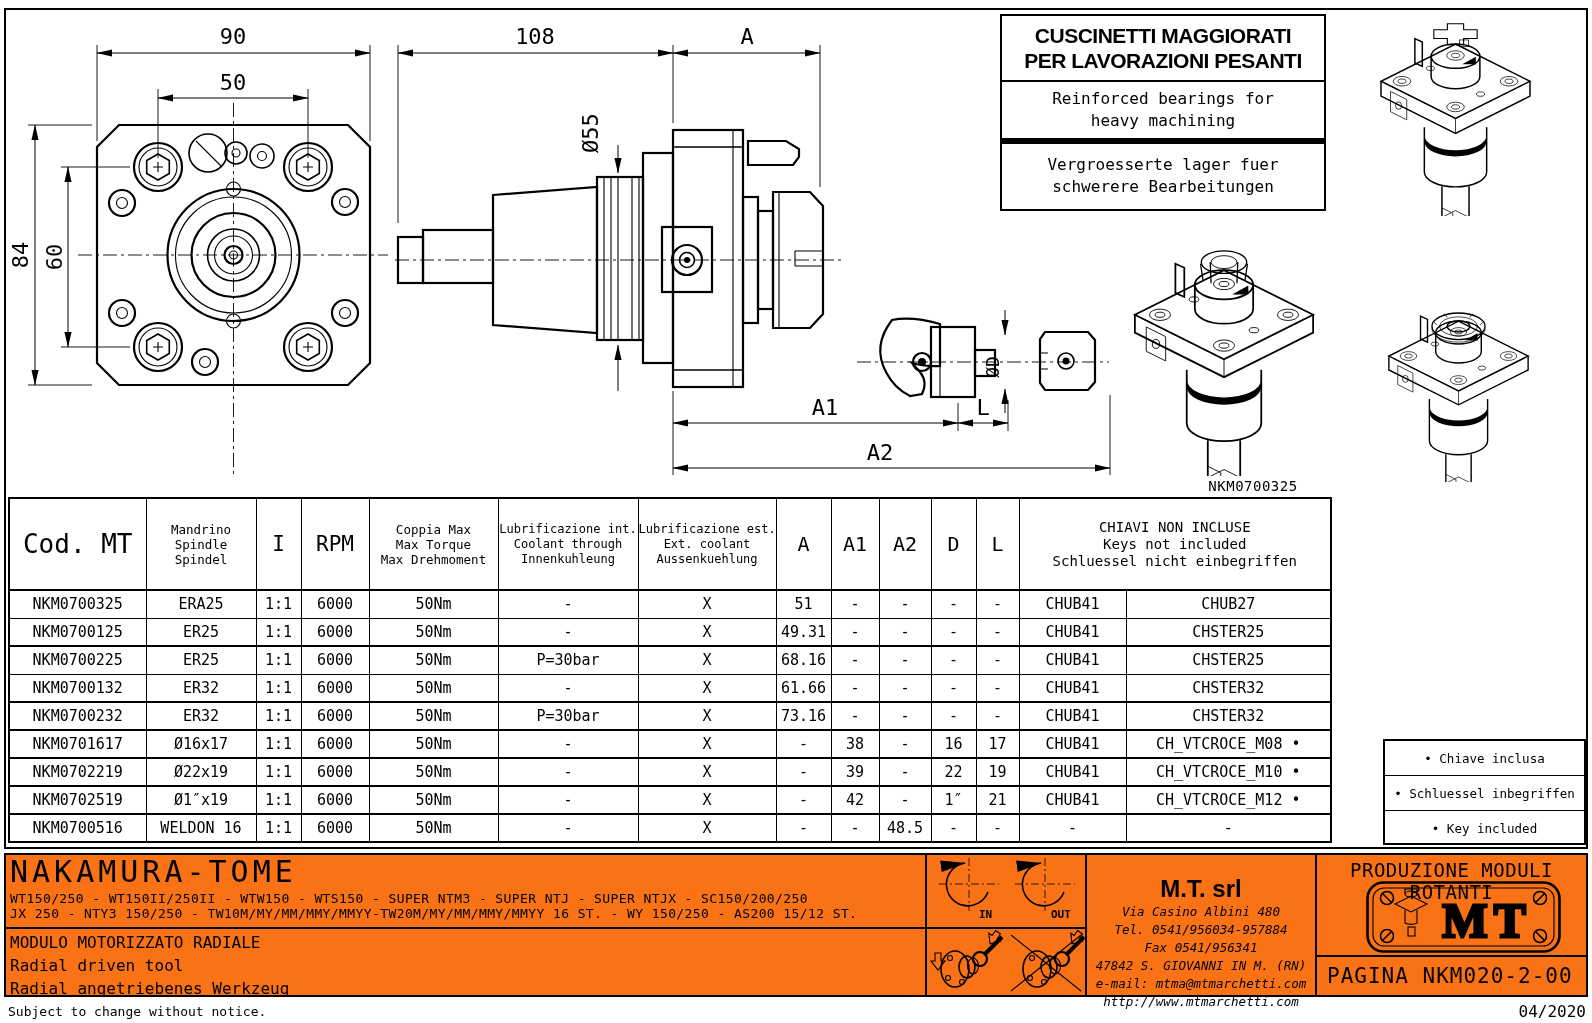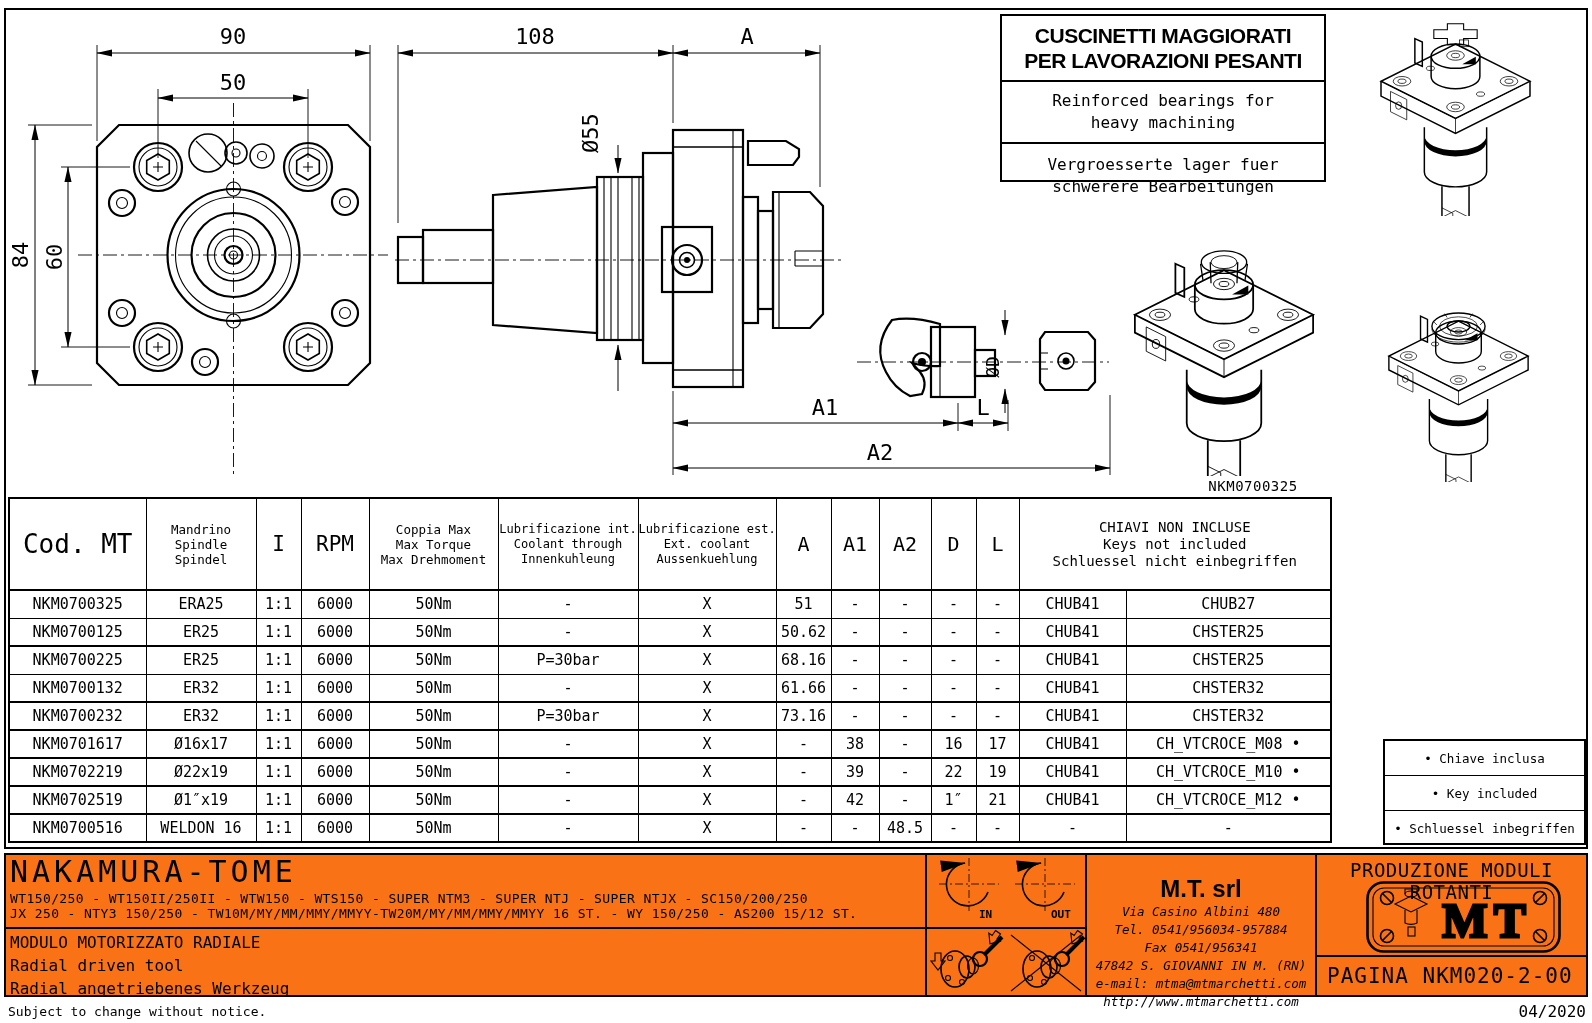--- a/index.html
+++ b/index.html
@@ -16,21 +16,21 @@
   .cl2{fill:none;stroke:#000;stroke-width:0.8;stroke-dasharray:8 3 2 3;}
   .dim{stroke:#000;stroke-width:1;fill:none;}
   .ext{stroke:#000;stroke-width:0.9;}
   text.d{font-family:"DejaVu Sans Mono",monospace;font-size:22px;fill:#000;}
   text.d18{font-family:"DejaVu Sans Mono",monospace;font-size:18px;fill:#000;}
   text.lab{font-family:"DejaVu Sans Mono",monospace;font-size:11px;fill:#000;font-weight:bold;}
   
   .infobox{border:2px solid #000;box-sizing:border-box;text-align:center;}
   .infobox .cell{display:flex;flex-direction:column;justify-content:center;box-sizing:border-box;}
   .infobox .c1{height:66px;border-bottom:2px solid #000;font-family:"Liberation Sans",sans-serif;font-weight:bold;font-size:21px;letter-spacing:-0.5px;line-height:25px;}
-  .infobox .c2{height:62px;border-bottom:2px solid #000000;font-size:16px;line-height:22px;}
+  .infobox .c2{height:62px;border-bottom:6px solid #000000;font-size:16px;line-height:22px;}
   .infobox .c3{height:63px;font-size:16px;line-height:22px;}
   
   table.spec{border-collapse:collapse;table-layout:fixed;width:1322px;border:2px solid #000;}
   table.spec th,table.spec td{border:1px solid #000;text-align:center;vertical-align:middle;padding:0;overflow:hidden;white-space:nowrap;}
   table.spec thead tr{height:92px;}
   table.spec thead th{border-bottom:2px solid #000;font-weight:normal;}
   table.spec tbody tr{height:28px;}
   table.spec tbody td{font-size:15px;}
   table.spec tbody tr:nth-child(2) td,table.spec tbody tr:nth-child(4) td,
   table.spec tbody tr:nth-child(5) td,table.spec tbody tr:nth-child(6) td,
@@ -261,21 +261,21 @@
     <use href="#isoCross"></use>
   </svg>
 <svg class="abs" style="left:1118px;top:220px" width="212" height="256" viewBox="0 -24 240 316" preserveAspectRatio="xMidYMin meet">
     <use href="#isoHex"></use>
   </svg>
 <svg class="abs" style="left:1337px;top:282px" width="243" height="200" viewBox="0 -24 240 316" preserveAspectRatio="xMidYMin meet">
     <use href="#isoRound"></use>
   </svg>
 <div class="abs iso-label" style="left:1178px;top:478px;width:150px;text-align:center">NKM0700325</div>
 
-<div class="abs infobox" style="left:1000px;top:14px;width:326px;height:168px;">
+<div class="abs infobox" style="left:1000px;top:14px;width:326px;height:197px;">
   <div class="cell c1">
       <div>CUSCINETTI MAGGIORATI</div>
       <div>PER LAVORAZIONI PESANTI</div>
     </div>
   <div class="cell c2">
       <div>Reinforced bearings for</div>
       <div>heavy machining</div>
     </div>
   <div class="cell c3">
       <div>Vergroesserte lager fuer</div>
@@ -355,21 +355,21 @@
         <td class="c13">CHUB27</td>
       </tr>
       <tr>
         <td class="c0">NKM0700125</td>
         <td class="c1">ER25</td>
         <td class="c2">1:1</td>
         <td class="c3">6000</td>
         <td class="c4">50Nm</td>
         <td class="c5">-</td>
         <td class="c6">X</td>
-        <td class="c7">50.62</td>
+        <td class="c7">49.31</td>
         <td class="c8">-</td>
         <td class="c9">-</td>
         <td class="c10">-</td>
         <td class="c11">-</td>
         <td class="c12">CHUB41</td>
         <td class="c13">CHSTER25</td>
       </tr>
       <tr>
         <td class="c0">NKM0700225</td>
         <td class="c1">ER25</td>
@@ -480,22 +480,22 @@
         <td class="c10">-</td>
         <td class="c11">-</td>
         <td class="c12">-</td>
         <td class="c13">-</td>
       </tr>
     </tbody>
 </table>
 
 <div class="abs legend" style="left:1383px;top:739px;width:203px;height:106px;">
   <div class="row">• Chiave inclusa</div>
+  <div class="row">• Schluessel inbegriffen</div>
   <div class="row">• Key included</div>
-  <div class="row">• Schluessel inbegriffen</div>
 </div>
 
 <div class="abs cellb" style="left:4px;top:853px;width:923px;height:76px;">
   <div class="brand-name">NAKAMURA-TOME</div>
   <div class="machines">
       <div>WT150/250 - WT150II/250II - WTW150 - WTS150 - SUPER NTM3 - SUPER NTJ - SUPER NTJX - SC150/200/250</div>
       <div>JX 250 - NTY3 150/250 - TW10M/MY/MM/MMY/MMYY-TW20M/MY/MM/MMY/MMYY 16 ST. - WY 150/250 - AS200 15/12 ST.</div>
     </div>
 </div>
 <div class="abs cellb" style="left:4px;top:927px;width:923px;height:70px;">

